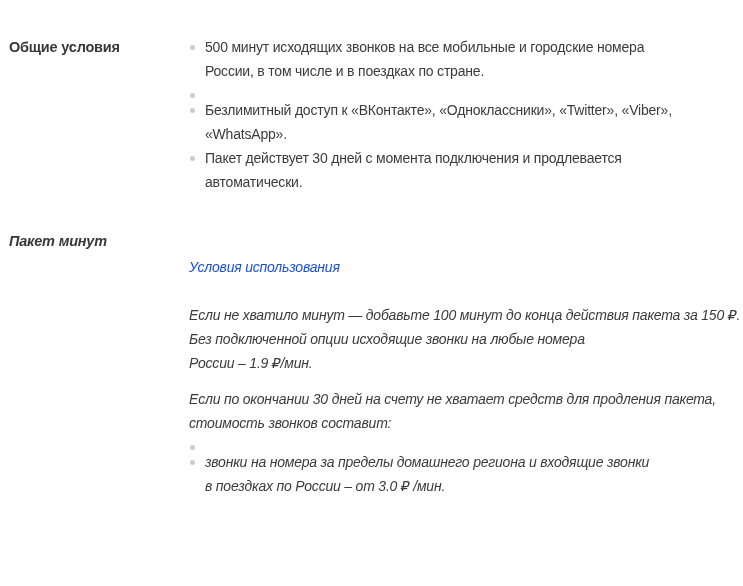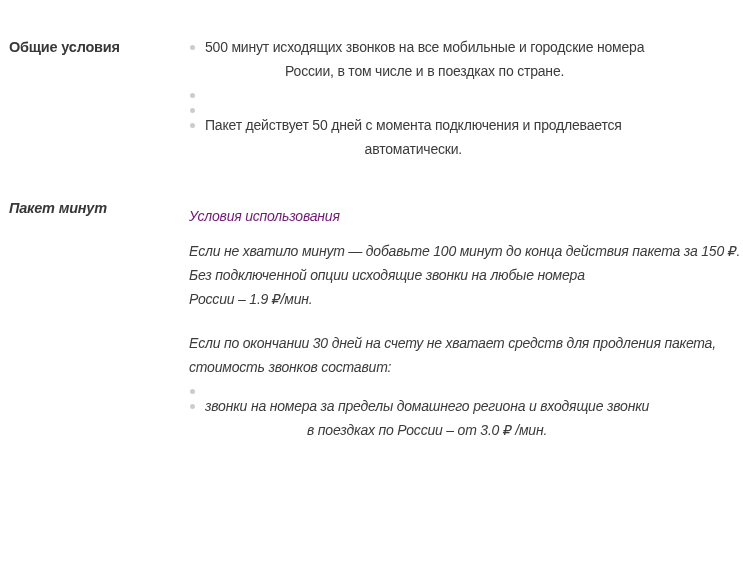--- a/index.html
+++ b/index.html
@@ -37,49 +37,48 @@
     font-size: 14.5px;
     line-height: 24px;
     font-weight: 700;
     color: #383838;
   }
   .content p {
     margin: 0;
     white-space: pre-line;
   }
   .content p.muted {
-    color: #701a75;
-    margin-top: 8px;
+    color: #1d4ed8;
+    margin-top: 26px;
   }
   .content p.p-add-minutes {
-    margin-top: 11px;
+    margin-top: 24px;
   }
   .content p.p-no-funds {
-    margin-top: 20px;
+    margin-top: 12px;
   }
   ul.dot-list {
     list-style: none;
     margin: 0;
     padding: 0;
   }
   ul.dot-list li {
     display: flex;
     align-items: flex-start;
   }
   .dot {
     flex: 0 0 auto;
     width: 5px;
     height: 5px;
     border-radius: 50%;
     background: #cccccc;
     margin: 10px 10px 0 1px;
   }
   .bullet-text {
     white-space: pre-line;
-    text-align: center;
   }
 </style>
 </head>
 <body>
 
 <main>
 
   <section class="section">
     <h2 class="col-heading">Общие условия</h2>
     <div class="content">
@@ -87,24 +86,26 @@
         <li>
           <span class="dot"></span>
           <span class="bullet-text">500 минут исходящих звонков на все мобильные и городские номера
 России, в том числе и в поездках по стране.</span>
         </li>
         <li>
           <span class="dot"></span>
         </li>
         <li>
           <span class="dot"></span>
+          <span class="bullet-text">Безлимитный доступ к «ВКонтакте», «Одноклассники», «Twitter», «Viber»,
+«WhatsApp».</span>
         </li>
         <li>
           <span class="dot"></span>
-          <span class="bullet-text">Пакет действует 50 дней с момента подключения и продлевается
+          <span class="bullet-text">Пакет действует 30 дней с момента подключения и продлевается
 автоматически.</span>
         </li>
       </ul>
     </div>
   </section>
 
   <section class="section section-minutes">
     <h2 class="col-heading">Пакет минут</h2>
     <div class="content">
       <p class="muted">Условия использования</p>

